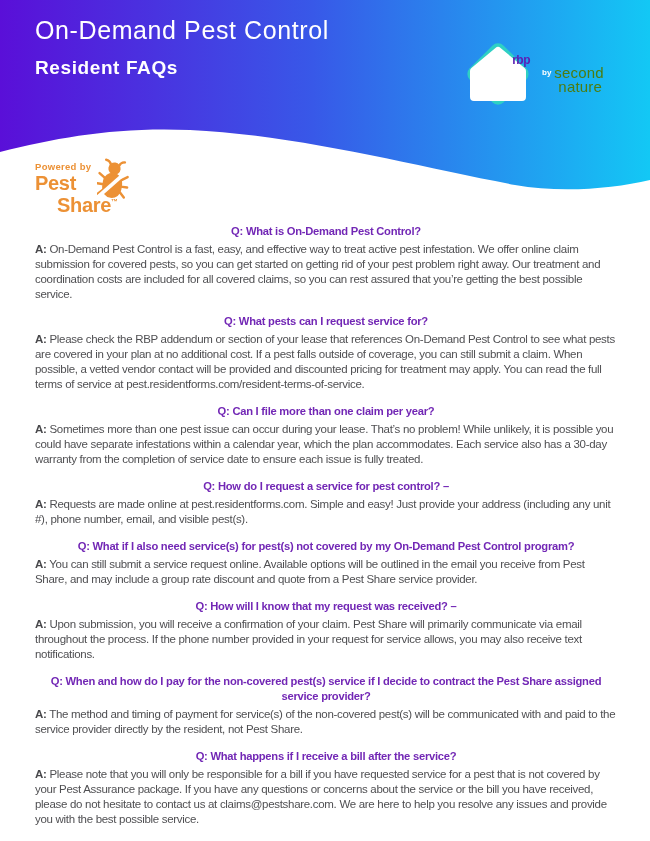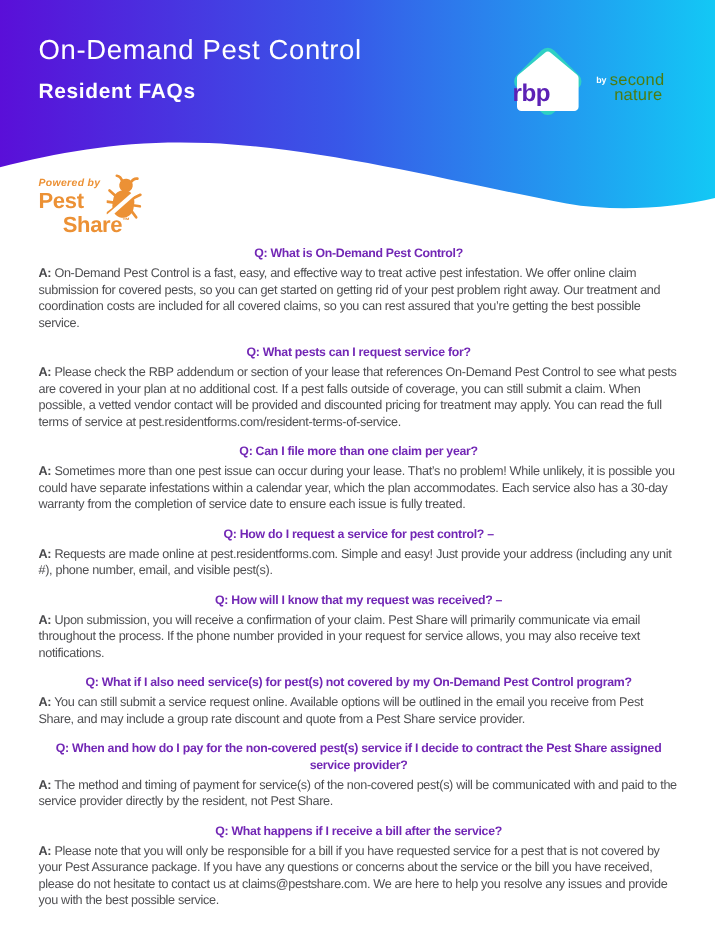--- a/index.html
+++ b/index.html
@@ -5,38 +5,38 @@
   html,body{margin:0;padding:0;background:#ffffff;}
   .page{
     position:relative;
     width:650px;height:841px;
     background:#ffffff;
     overflow:hidden;
     font-family:"Liberation Sans", sans-serif;
   }
   
   .header-wave{position:absolute;top:0;left:0;display:block;}
-  .header-text{position:absolute;top:31px;left:35px;color:#ffffff;}
+  .header-text{position:absolute;top:15px;left:35px;color:#ffffff;}
   .title1{font-size:25px;font-weight:400;letter-spacing:0.6px;line-height:30px;}
   .title2{font-size:19px;font-weight:700;letter-spacing:0.6px;line-height:30px;margin-top:8px;}
   
   .brand{position:absolute;top:42px;left:466px;display:flex;align-items:center;}
   .rbp-badge{position:relative;width:64px;height:64px;}
   .rbp-badge svg{position:absolute;top:0;left:0;}
   .rbp-label{
-    position:absolute;top:30px;left:0;width:64px;text-align:left;
-    color:#5C21B5;font-size:22px;font-weight:700;letter-spacing:-0.5px;
+    position:absolute;top:11px;left:0;width:64px;text-align:right;
+    color:#5C21B5;font-size:12px;font-weight:700;letter-spacing:-0.5px;
   }
   .sn{display:flex;align-items:flex-start;margin-left:12px;margin-top:12px;}
   .sn-by{color:#ffffff;font-size:8px;font-weight:600;margin-top:2px;margin-right:3px;}
   .sn-words{color:#4d7c0f;font-size:15px;font-weight:400;line-height:14px;letter-spacing:0.2px;}
   .sn-words .l2{margin-left:4px;}
   
   .powered{position:absolute;top:161px;left:35px;color:#EC9135;}
-  .powered-label{font-size:9.5px;font-weight:600;letter-spacing:0.3px;font-style:italic;}
+  .powered-label{font-size:9.5px;font-weight:600;letter-spacing:0.3px;}
   .ps-word1{font-size:20px;font-weight:800;letter-spacing:-0.3px;line-height:20px;margin-top:1px;}
   .ps-word2{font-size:20px;font-weight:800;letter-spacing:-0.3px;line-height:20px;margin-left:22px;margin-top:-1px;}
   .ps-word2 sup{font-size:7px;font-weight:700;}
   .beetle{position:absolute;left:62px;top:-3px;}
   
   .faq{position:absolute;top:224px;left:35px;width:582px;}
   .faq-item + .faq-item{margin-top:12px;}
   .q{
     margin:0;color:#7227B5;
     font-size:11.2px;font-weight:700;letter-spacing:-0.25px;line-height:15px;text-align:center;
@@ -122,27 +122,27 @@
       <h3 class="q">Q: Can I file more than one claim per year?</h3>
       <p class="a"><b>A:</b> <span>Sometimes more than one pest issue can occur during your lease. That’s no problem! While unlikely, it is possible you could have separate infestations within a calendar year, which the plan accommodates. Each service also has a 30-day warranty from the completion of service date to ensure each issue is fully treated.</span></p>
     </section>
 
     <section class="faq-item">
       <h3 class="q">Q: How do I request a service for pest control? –</h3>
       <p class="a"><b>A:</b> <span>Requests are made online at pest.residentforms.com. Simple and easy! Just provide your address (including any unit #), phone number, email, and visible pest(s).</span></p>
     </section>
 
     <section class="faq-item">
-      <h3 class="q">Q: How will I know that my request was received? –</h3>
-      <p class="a"><b>A:</b> <span>Upon submission, you will receive a confirmation of your claim. Pest Share will primarily communicate via email throughout the process. If the phone number provided in your request for service allows, you may also receive text notifications.</span></p>
+      <h3 class="q">Q: What if I also need service(s) for pest(s) not covered by my On-Demand Pest Control program?</h3>
+      <p class="a"><b>A:</b> <span>You can still submit a service request online. Available options will be outlined in the email you receive from Pest Share, and may include a group rate discount and quote from a Pest Share service provider.</span></p>
     </section>
 
     <section class="faq-item">
-      <h3 class="q">Q: What if I also need service(s) for pest(s) not covered by my On-Demand Pest Control program?</h3>
-      <p class="a"><b>A:</b> <span>You can still submit a service request online. Available options will be outlined in the email you receive from Pest Share, and may include a group rate discount and quote from a Pest Share service provider.</span></p>
+      <h3 class="q">Q: How will I know that my request was received? –</h3>
+      <p class="a"><b>A:</b> <span>Upon submission, you will receive a confirmation of your claim. Pest Share will primarily communicate via email throughout the process. If the phone number provided in your request for service allows, you may also receive text notifications.</span></p>
     </section>
 
     <section class="faq-item">
       <h3 class="q">Q: When and how do I pay for the non-covered pest(s) service if I decide to contract the Pest Share assigned service provider?</h3>
       <p class="a"><b>A:</b> <span>The method and timing of payment for service(s) of the non-covered pest(s) will be communicated with and paid to the service provider directly by the resident, not Pest Share.</span></p>
     </section>
 
     <section class="faq-item">
       <h3 class="q">Q: What happens if I receive a bill after the service?</h3>
       <p class="a"><b>A:</b> <span>Please note that you will only be responsible for a bill if you have requested service for a pest that is not covered by your Pest Assurance package. If you have any questions or concerns about the service or the bill you have received, please do not hesitate to contact us at claims@pestshare.com. We are here to help you resolve any issues and provide you with the best possible service.</span></p>

